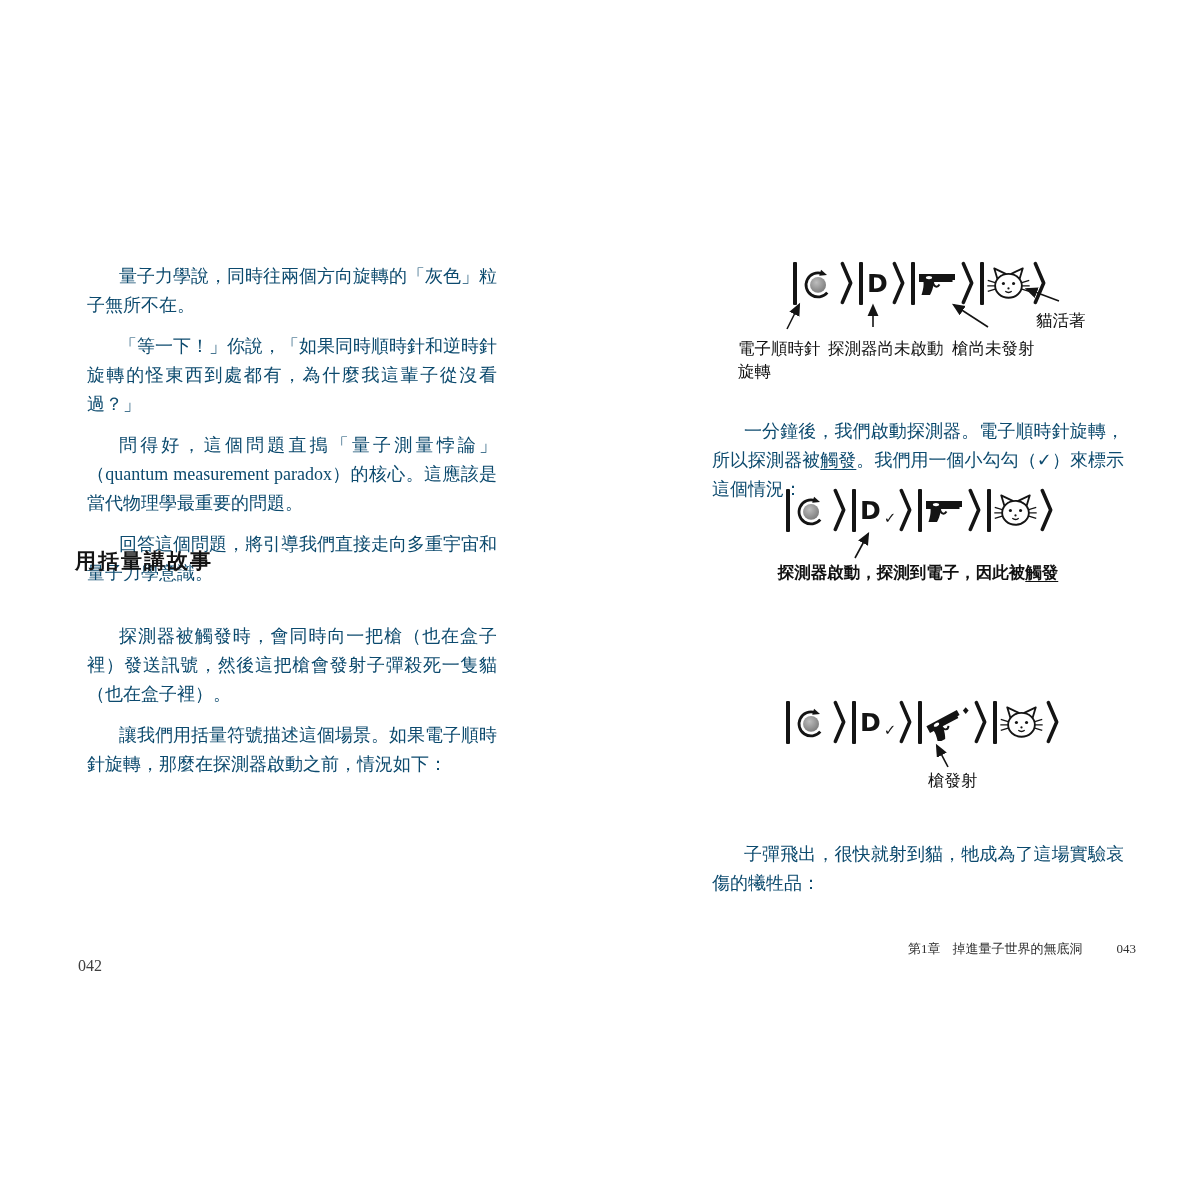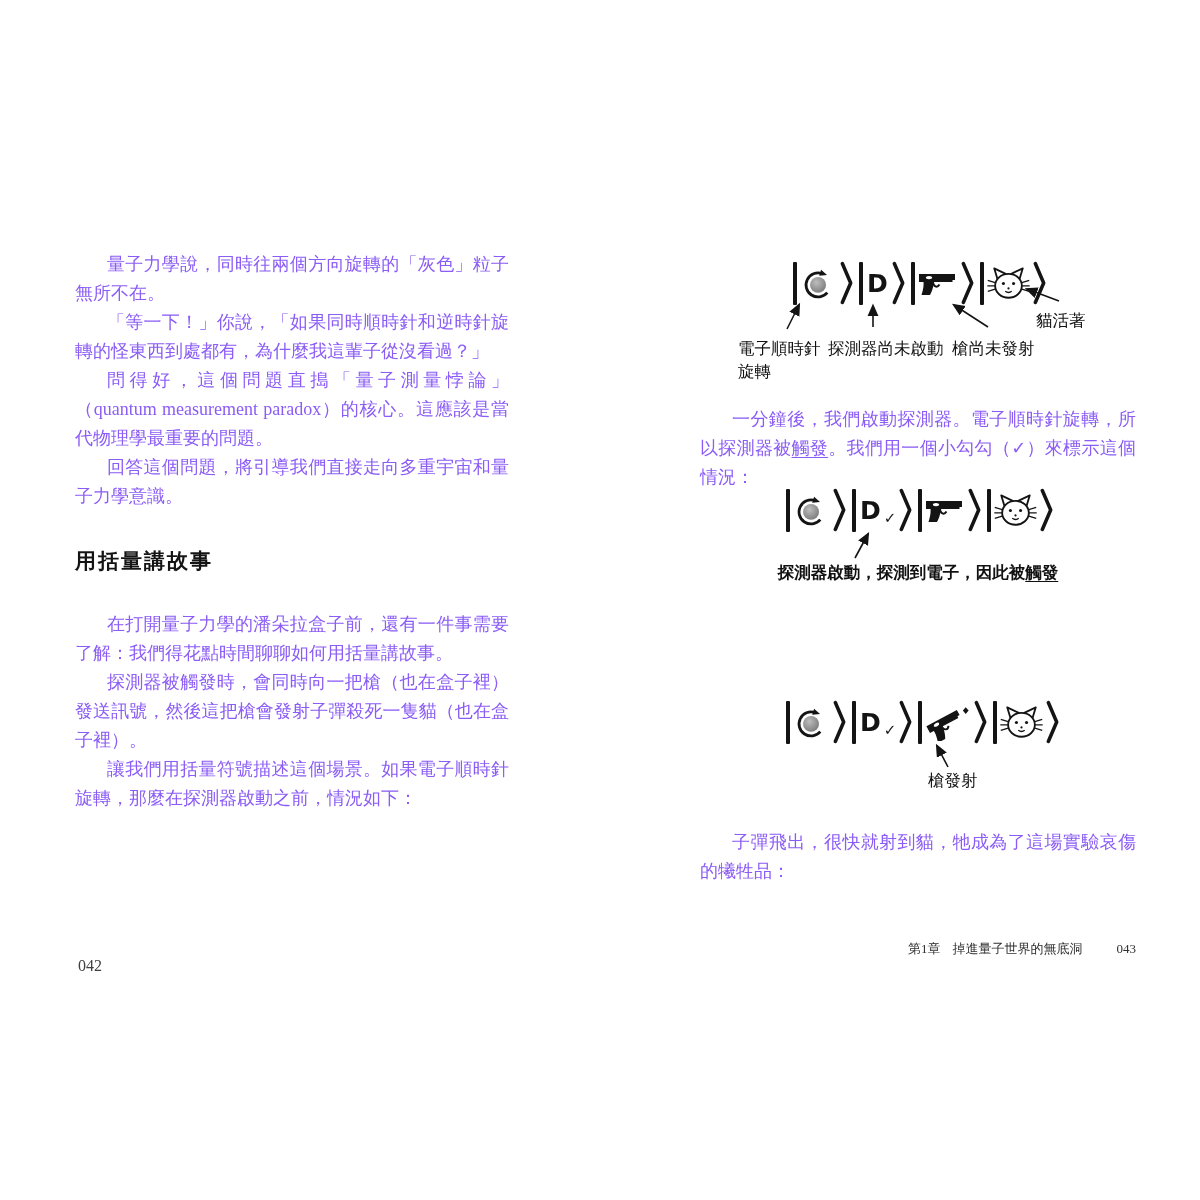--- a/index.html
+++ b/index.html
@@ -1,21 +1,21 @@
 <!DOCTYPE html>
 <html><head>
 <meta charset="utf-8">
 <style>
   html,body{margin:0;padding:0;background:#fff;}
   .page{position:relative;width:1200px;height:1200px;background:#ffffff;overflow:hidden;
         font-family:"Liberation Serif","DejaVu Serif",serif;color:#1c1c1c;}
 
   
-  .bodytext p{margin:0;font-size:18px;line-height:29px;text-align:justify;
-              text-indent:32px;letter-spacing:0;color:#8b5cf6;}
+  .bodytext p{margin:12px;font-size:18px;line-height:29px;text-align:justify;
+              text-indent:32px;letter-spacing:0;color:#0c4a6e;}
   .bodytext p span{text-indent:0;}
   u{text-decoration:underline;text-underline-offset:3px;text-decoration-thickness:1px;}
 
   .left-page{position:absolute;left:75px;top:250px;width:434px;height:700px;}
   .lp-group1{position:absolute;top:0;left:0;width:434px;}
   .lp-heading{position:absolute;top:296px;left:0;font-size:21px;font-weight:700;
               letter-spacing:2px;line-height:30px;color:#141414;font-family:Liberation Serif, serif;}
   .lp-group2{position:absolute;top:360px;left:0;width:434px;}
 
   .pagenum-left{position:absolute;left:78px;top:957px;font-size:16px;color:#404040;}
@@ -102,21 +102,20 @@
     <div class="lp-group1">
       <p><span>量子力學說，同時往兩個方向旋轉的「灰色」粒子無所不在。</span></p>
       <p><span>「等一下！」你說，「如果同時順時針和逆時針旋轉的怪東西到處都有，為什麼我這輩子從沒看過？」</span></p>
       <p><span>問得好，這個問題直搗「量子測量悖論」（quantum measurement paradox）的核心。這應該是當代物理學最重要的問題。</span></p>
       <p><span>回答這個問題，將引導我們直接走向多重宇宙和量子力學意識。</span></p>
     </div>
 
     <div class="lp-heading">用括量講故事</div>
 
     <div class="lp-group2">
-      <p><span>在打開量子力學的潘朵拉盒子前，還有一件事需要了解：我們得花點時間聊聊如何用括量講故事。</span></p>
       <p><span>探測器被觸發時，會同時向一把槍（也在盒子裡）發送訊號，然後這把槍會發射子彈殺死一隻貓（也在盒子裡）。</span></p>
       <p><span>讓我們用括量符號描述這個場景。如果電子順時針旋轉，那麼在探測器啟動之前，情況如下：</span></p>
     </div>
   </div>
 
   <div class="pagenum-left">042</div>
 
   <div class="right-page">
 
     <div class="diagram diagram-1">

